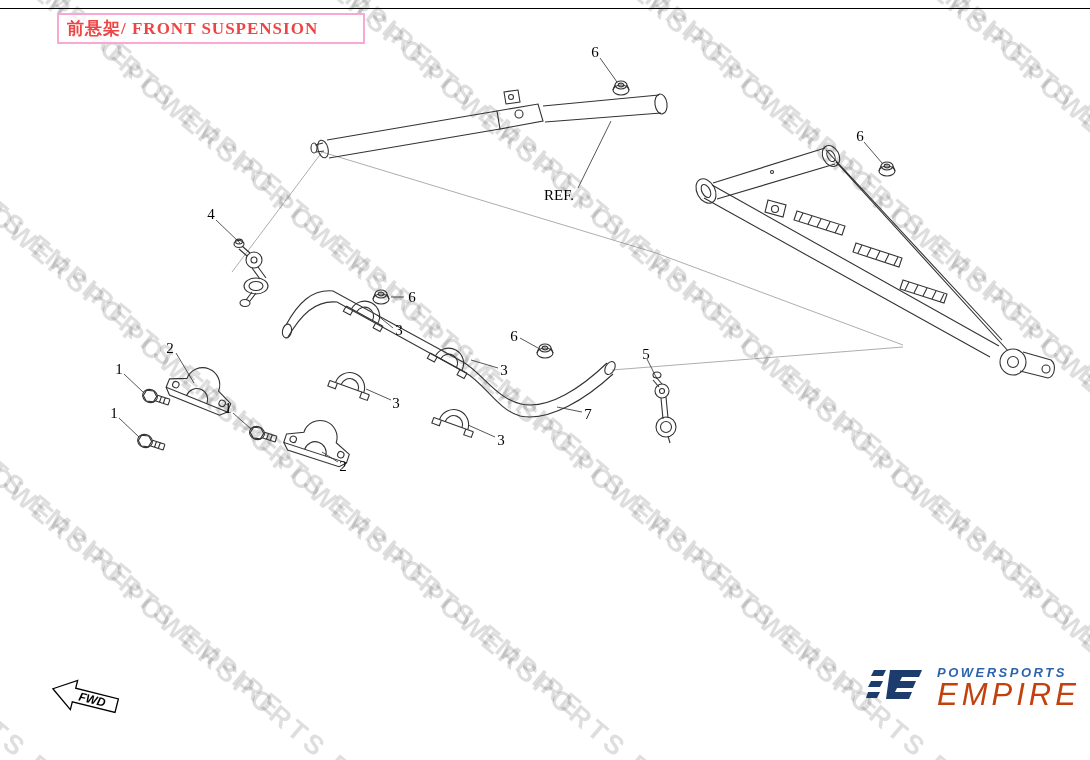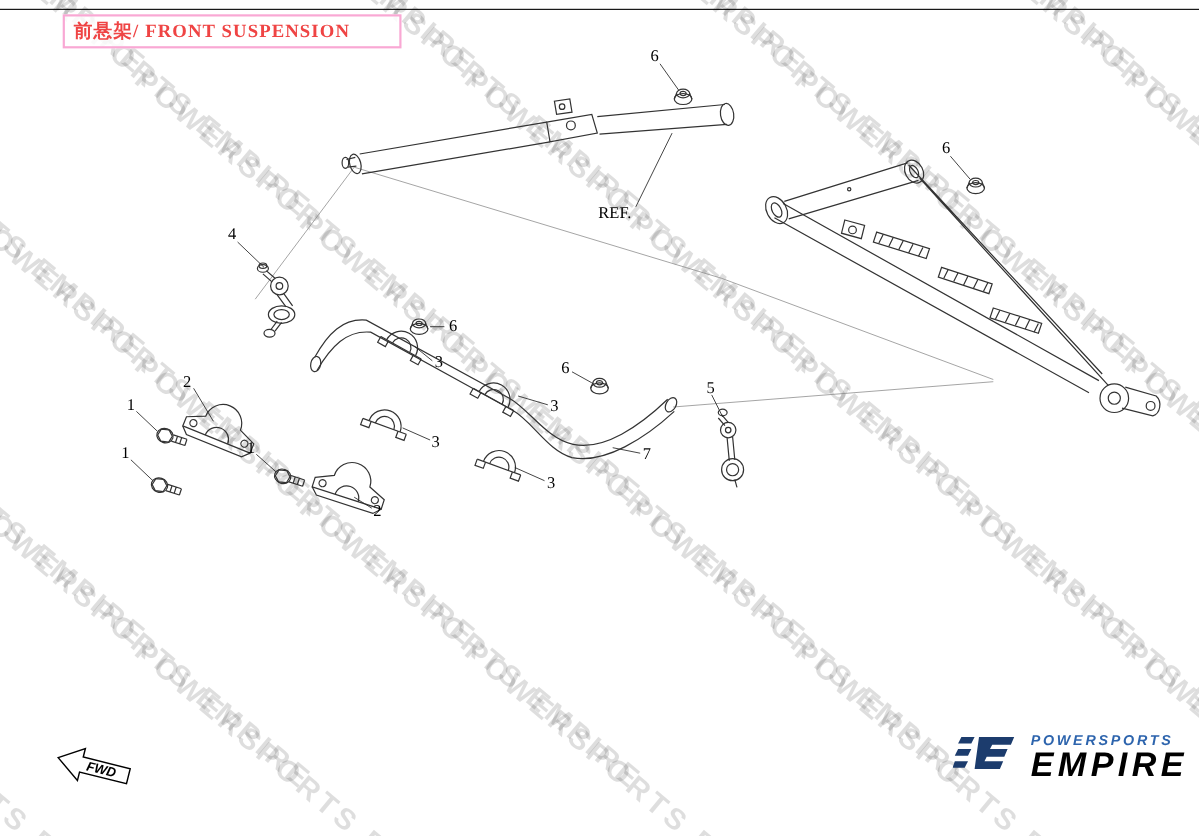--- a/index.html
+++ b/index.html
@@ -15,21 +15,21 @@
              border:2px solid #f9a8d4;background:rgba(255,255,255,.85);
              display:flex;align-items:center;padding-left:8px;z-index:4;
              font:bold 17px "Liberation Serif","DejaVu Sans",serif;letter-spacing:1px;color:#ef4444;}
   .callout-layer{position:absolute;inset:0;z-index:2;}
   .callout{position:absolute;transform:translate(-50%,-50%);
            font:15px "Liberation Serif",serif;color:#000;}
   .fwd{position:absolute;left:44px;top:668px;z-index:2;}
   .logo{position:absolute;left:866px;top:664px;display:flex;align-items:center;gap:9px;z-index:2;}
   .logo-line1{color:#2d64ad;font:bold italic 13px "Liberation Sans",sans-serif;
               font-style:italic;letter-spacing:2.5px;}
-  .logo-line2{color:#000000;font-weight:bold;font-style:italic;font-size:31px;
+  .logo-line2{color:#c2410c;font-weight:normal;font-style:italic;font-size:31px;
               letter-spacing:4px;line-height:.95;font-family:"Liberation Sans",sans-serif;}
   svg text{font-family:"Liberation Sans",sans-serif;}
 </style>
 </head>
 <body>
 
 <div class="page">
 
   <div class="watermark-layer">
       <span class="wm" style="left: -220px; top: -80px;">POWERSPORTS EMPIRE</span>

